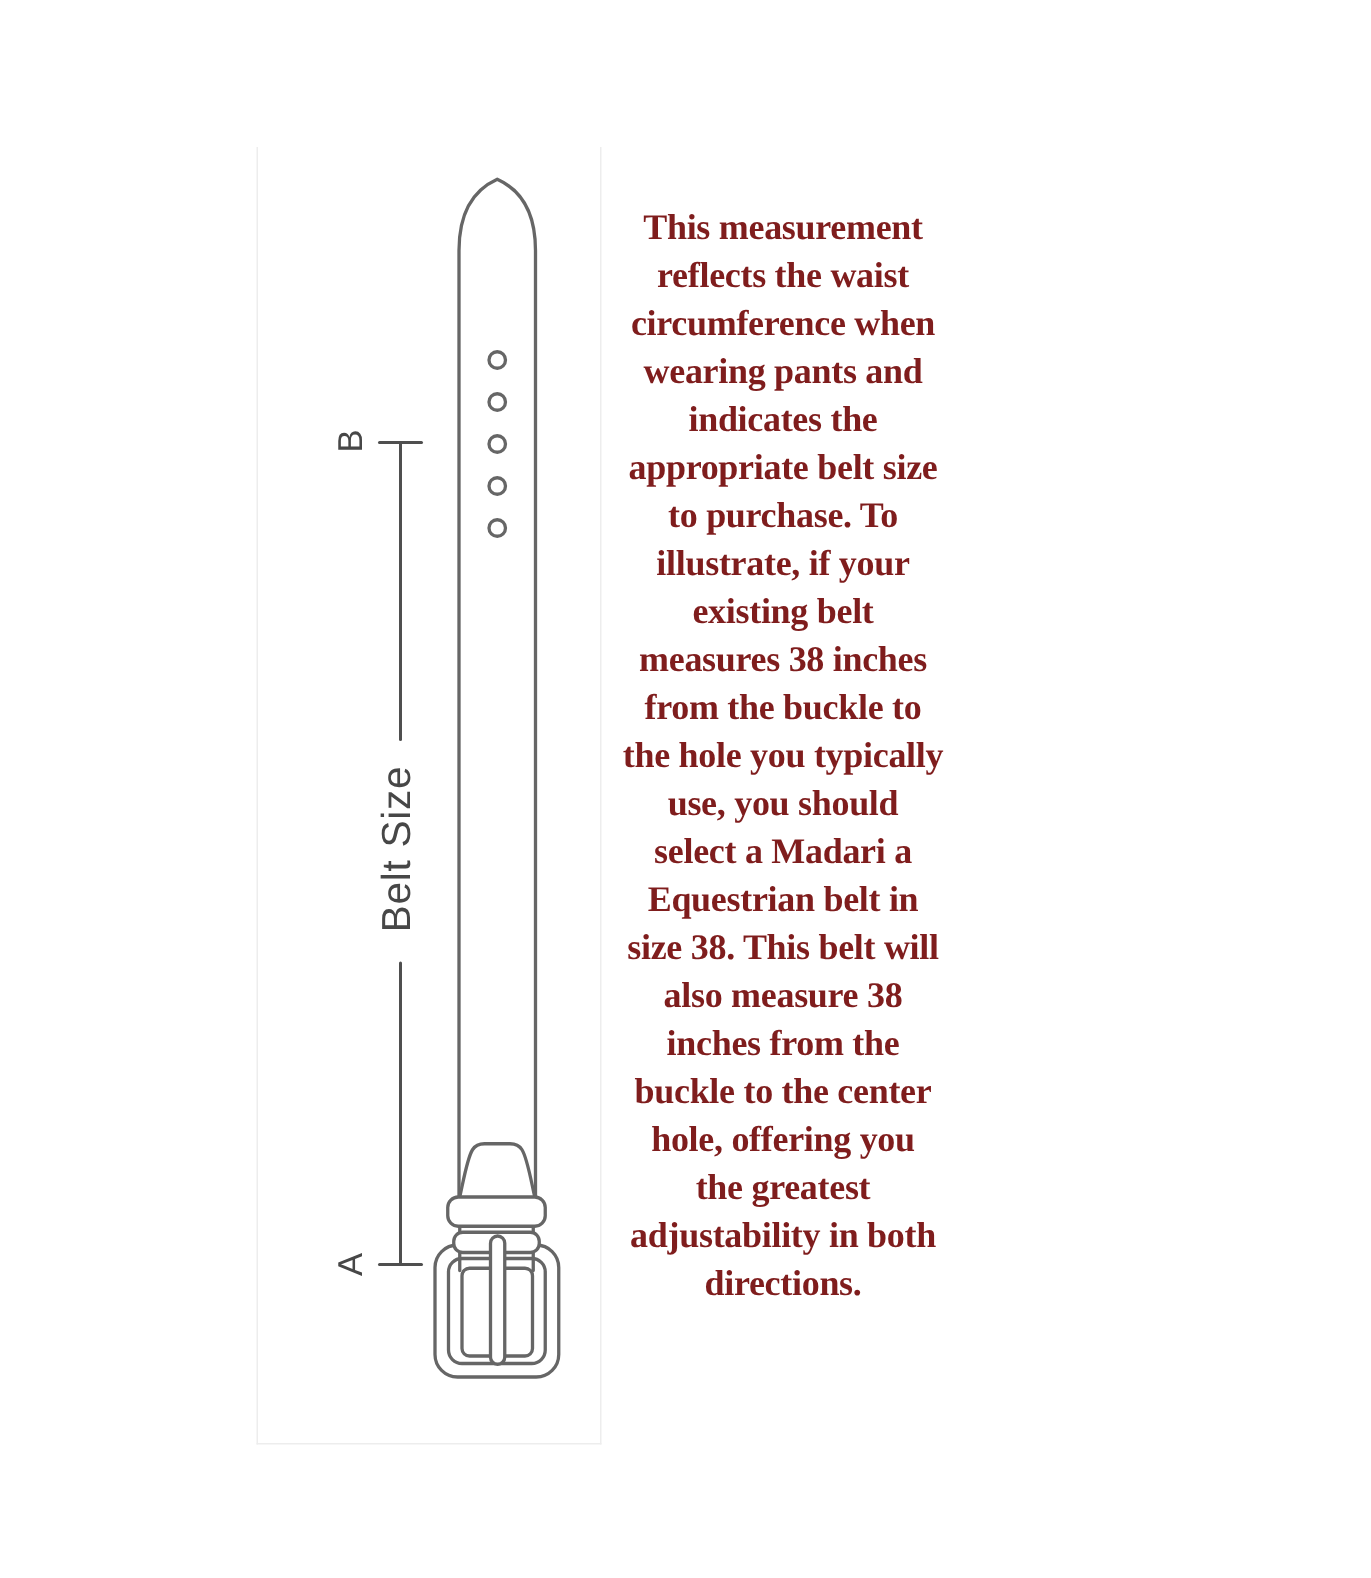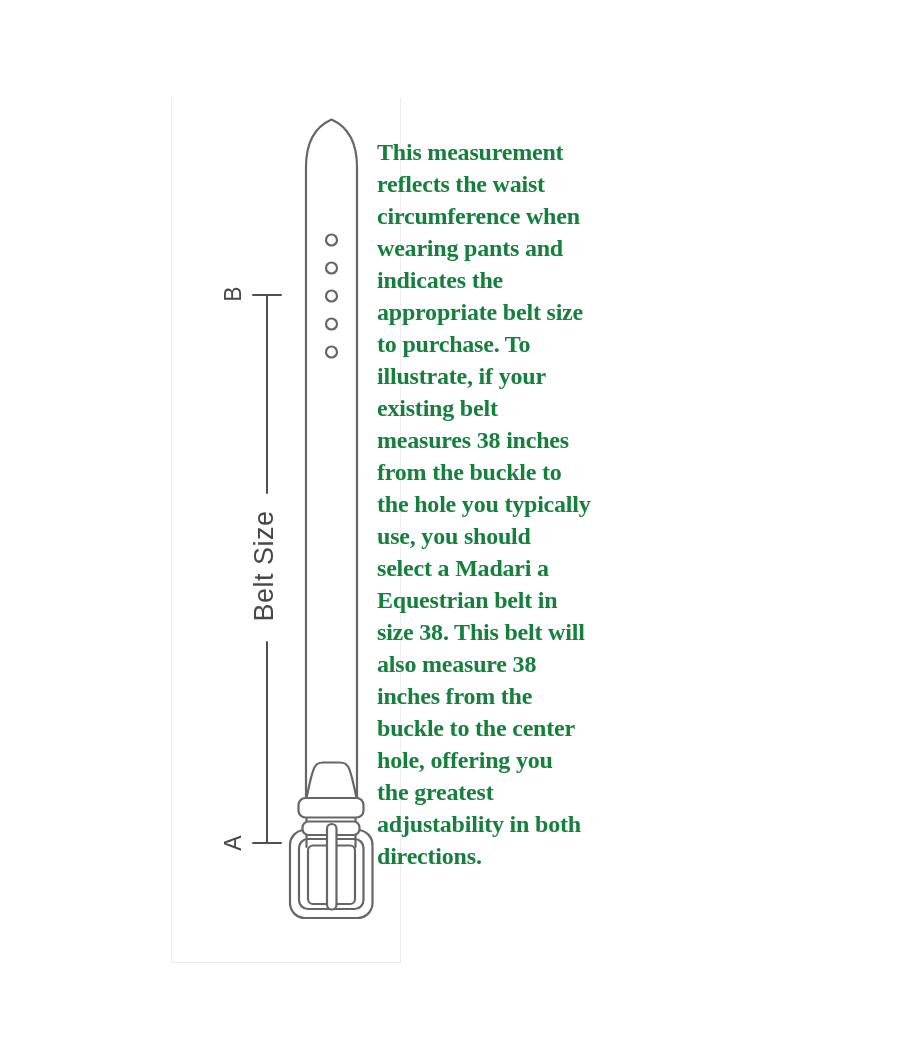--- a/index.html
+++ b/index.html
@@ -45,27 +45,27 @@
   }
   .label-beltsize {
     font-size: 27px;
     letter-spacing: 0.5px;
   }
   .description {
     position: absolute;
     left: 377px;
     top: 136px;
     width: 290px;
-    text-align: left;
+    text-align: center;
     font-family: "Liberation Serif", serif;
     font-weight: 700;
     font-size: 24px;
     line-height: 32px;
     letter-spacing: -0.2px;
-    color: #15803d;
+    color: #7f1d1d;
     white-space: pre-line;
   }
 </style>
 </head>
 <body>
 
 <div class="canvas">
 
   <div class="diagram-panel"></div>
 

